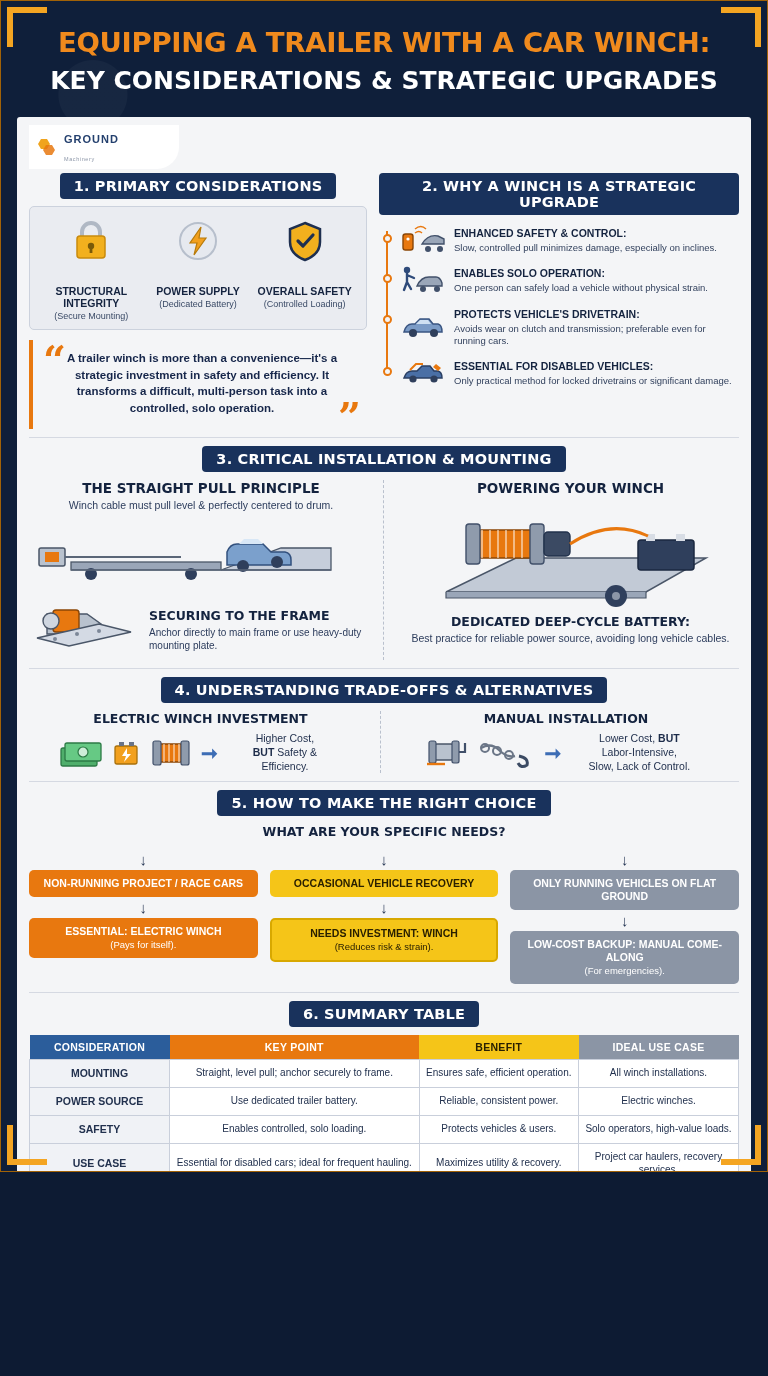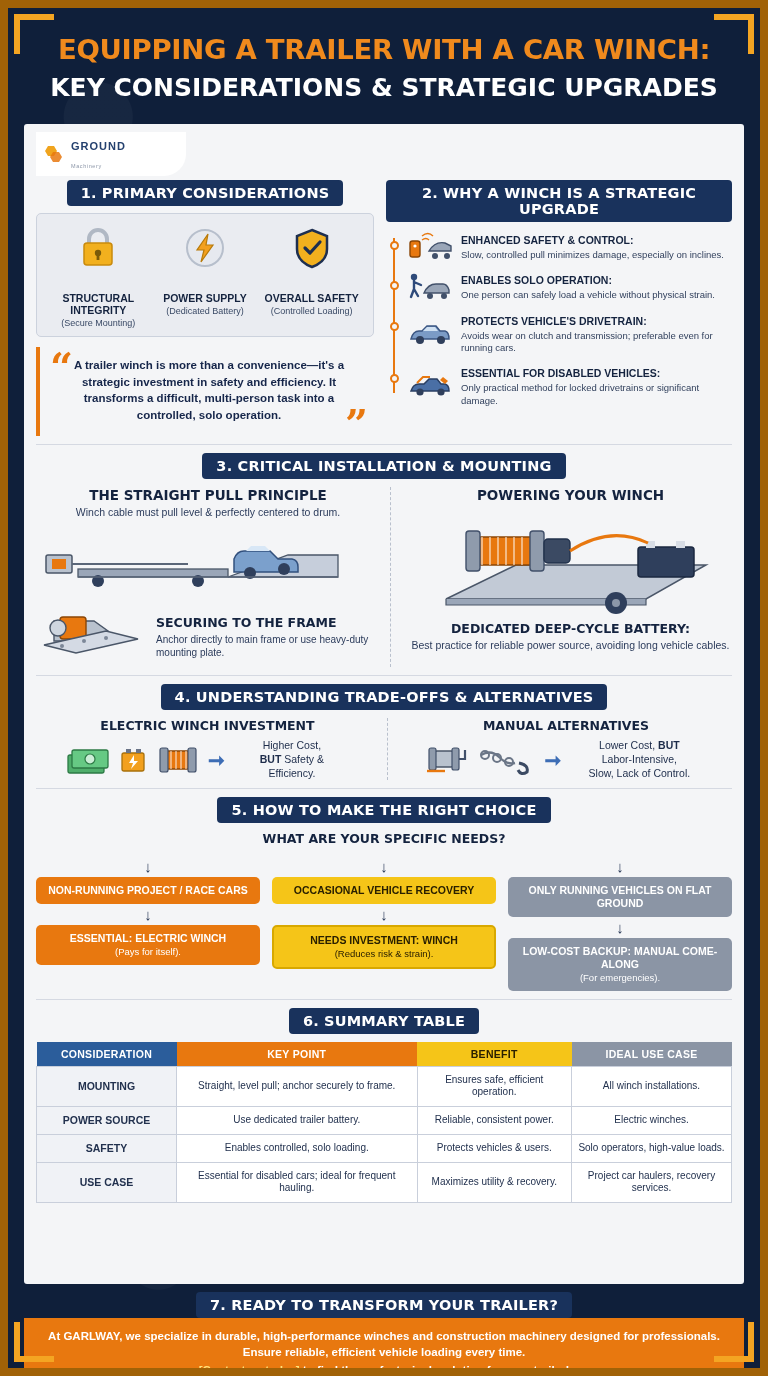--- a/index.html
+++ b/index.html
@@ -4,23 +4,23 @@
 <style>
   * { box-sizing: border-box; margin: 0; padding: 0; }
   body {
     width: 768px; height: 1376px;
     font-family: "Liberation Sans", sans-serif;
     background: #0d1b33;
     overflow: hidden;
   }
   .poster {
     position: relative;
-    width: 768px; height: 1376px;
+    width: 768px; height: 1172px;
     background: #0f1f3a;
-    border: 8px solid #a16207;
+    border: 1px solid #a16207;
     overflow: hidden;
   }
   .poster::before {
     content: "";
     position: absolute; inset: 0;
     background:
       radial-gradient(circle at 12% 8%, rgba(255,255,255,0.035) 0 34px, transparent 35px),
       radial-gradient(circle at 88% 20%, rgba(255,255,255,0.03) 0 40px, transparent 41px),
       radial-gradient(circle at 20% 92%, rgba(255,255,255,0.03) 0 30px, transparent 31px),
       radial-gradient(circle at 78% 80%, rgba(255,255,255,0.025) 0 44px, transparent 45px);
@@ -467,21 +467,21 @@
                 <rect x="32" y="5" width="8" height="24" rx="2" fill="#8f9bac" stroke="#41506a" stroke-width="1.2"></rect>
               </svg>
             </span>
             <span class="arrow-blue">➞</span>
             <span class="trade-res">
               Higher Cost,<br><b>BUT</b> Safety &amp;<br>Efficiency.
             </span>
           </div>
         </div>
         <div class="trade-r">
-          <div class="trade-h">MANUAL ALTERNATIVES</div>
+          <div class="trade-h">MANUAL INSTALLATION</div>
           <div class="trade-row">
             <span>
               <svg width="44" height="34" viewBox="0 0 44 34">
                 <rect x="12" y="8" width="18" height="16" rx="2" fill="#b9c2ce" stroke="#4a5668" stroke-width="1.3"></rect>
                 <rect x="6" y="5" width="7" height="22" rx="2" fill="#8f9bac" stroke="#41506a" stroke-width="1.2"></rect>
                 <rect x="29" y="5" width="7" height="22" rx="2" fill="#8f9bac" stroke="#41506a" stroke-width="1.2"></rect>
                 <path d="M36 16 h6 v-9" fill="none" stroke="#41506a" stroke-width="2.2"></path>
                 <line x1="4" y1="28" x2="22" y2="28" stroke="#e8780f" stroke-width="2.4"></line>
               </svg>
             </span>

